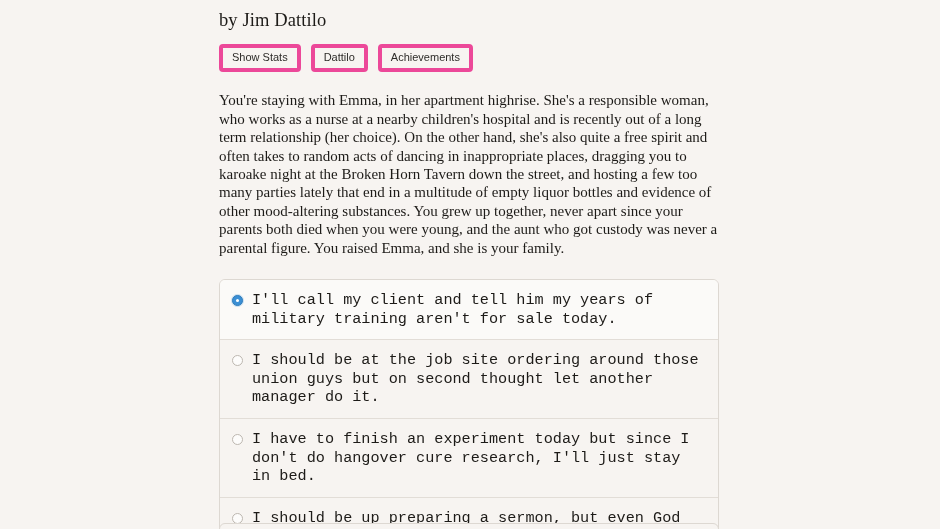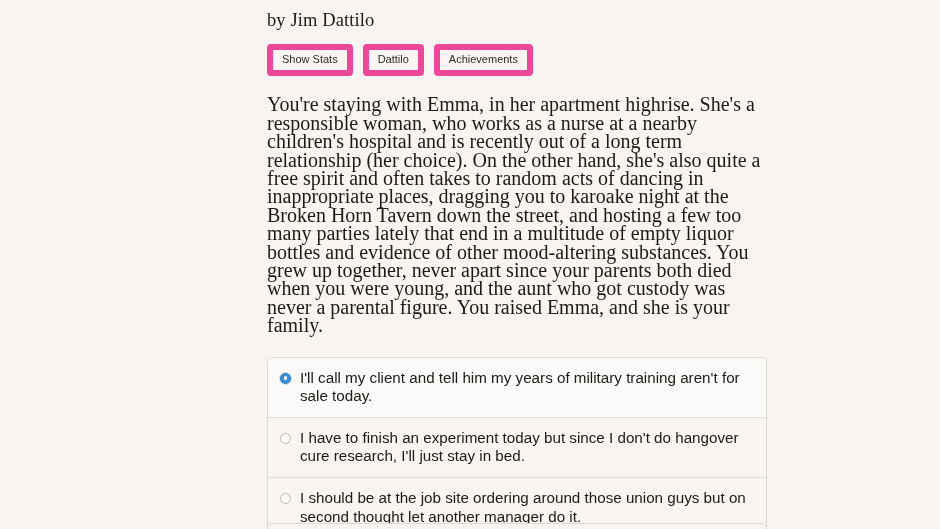--- a/index.html
+++ b/index.html
@@ -12,21 +12,20 @@
     background: #f7f4f1;
     font-family: "Liberation Serif", serif;
     overflow: hidden;
   }
 
   .page {
     width: 780px;
     height: 529px;
     position: relative;
     box-sizing: border-box;
-    margin-left: 48px;
   }
 
   .content {
     position: absolute;
     left: 219px;
     top: 0;
     width: 502px;
   }
 
   .byline {
@@ -44,32 +43,32 @@
     display: flex;
     gap: 10px;
     align-items: center;
   }
 
   .tool-button {
     font-family: "Liberation Sans", sans-serif;
     font-size: 11px;
     color: #2e2c29;
     background: #f7f4f1;
-    border: 6px solid #ec4899;
+    border: 4px solid #ec4899;
     border-radius: 4px;
     padding: 3px 9px 4px 9px;
     line-height: 1.2;
     cursor: pointer;
     white-space: nowrap;
   }
 
   .story {
     margin: 0;
     padding: 0;
-    font-size: 20px;
+    font-size: 15px;
     line-height: 18.4px;
     color: #1d1b18;
     text-align: left;
   }
   .story.p1 {
     margin-top: 19px;
   }
   .story.p2 {
     margin-top: 18px;
   }
@@ -124,21 +123,21 @@
     top: 50%;
     width: 3.4px;
     height: 3.4px;
     margin-left: -1.7px;
     margin-top: -1.7px;
     background: #ffffff;
     border-radius: 50%;
   }
 
   .option-label {
-    font-family: Liberation Sans, sans-serif;
+    font-family: Liberation Mono, monospace;
     font-size: 15.2px;
     line-height: 18.6px;
     color: #1d1b18;
   }
 
   .bottom-partial {
     position: absolute;
     left: 219px;
     top: 523px;
     width: 500px;
@@ -167,26 +166,26 @@
 
     <div class="options">
 
       <div class="option selected">
         <span class="radio"></span>
         <span class="option-label">I'll call my client and tell him my years of military training aren't for sale today.</span>
       </div>
 
       <div class="option">
         <span class="radio"></span>
-        <span class="option-label">I have to finish an experiment today but since I don't do hangover cure research, I'll just stay in bed.</span>
+        <span class="option-label">I should be at the job site ordering around those union guys but on second thought let another manager do it.</span>
       </div>
 
       <div class="option">
         <span class="radio"></span>
-        <span class="option-label">I should be at the job site ordering around those union guys but on second thought let another manager do it.</span>
+        <span class="option-label">I have to finish an experiment today but since I don't do hangover cure research, I'll just stay in bed.</span>
       </div>
 
       <div class="option">
         <span class="radio"></span>
         <span class="option-label">I should be up preparing a sermon, but even God needed to rest on the seventh day.</span>
       </div>
 
     </div>
   </div>
 

